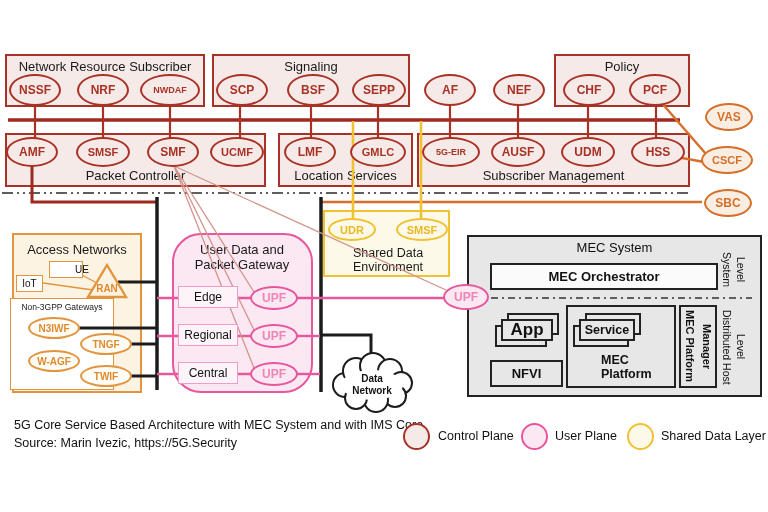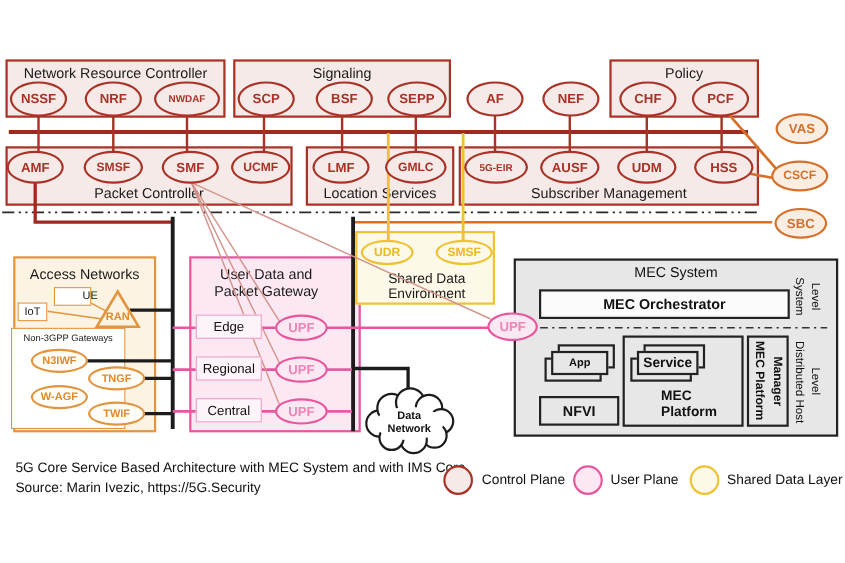--- a/index.html
+++ b/index.html
@@ -30,21 +30,21 @@
          display:flex;align-items:center;justify-content:center;text-align:center;color:#111;z-index:1;}
   .legend-c{position:absolute;box-sizing:border-box;width:27px;height:27px;border-radius:50%;border:2.5px solid;z-index:1;}
   .cap{position:absolute;color:#111;font-size:12.5px;z-index:1;}
 </style>
 </head>
 <body>
 
 <div id="canvas">
 
   <div class="gbox" style="left:5px;top:54px;width:200px;height:53px;">
-    <div class="gtitle" style="top:3px;">Network Resource Controller</div>
+    <div class="gtitle" style="top:3px;">Network Resource Subscriber</div>
   </div>
   <div class="gbox" style="left:212px;top:54px;width:198px;height:53px;">
     <div class="gtitle" style="top:3px;">Signaling</div>
   </div>
   <div class="gbox" style="left:554px;top:54px;width:136px;height:53px;">
     <div class="gtitle" style="top:3px;">Policy</div>
   </div>
   <div class="gbox" style="left:5px;top:133px;width:261px;height:54px;">
     <div class="gtitle" style="top:33px;">Packet Controller</div>
   </div>
@@ -55,36 +55,36 @@
     <div class="gtitle" style="top:33px;">Subscriber Management</div>
   </div>
 
   <div class="gbox" style="left:12px;top:233px;width:130px;height:160px;border-color:#E2953F;background:#FDF3E3;">
     <div class="gtitle" style="top:7px;">Access Networks</div>
   </div>
   <div class="gbox" style="left:10px;top:298px;width:104px;height:92px;border:1.5px solid #E2953F;background:#fff;">
     <div class="gtitle" style="top:3px;font-size:8.5px;">Non-3GPP Gateways</div>
   </div>
 
-  <div class="gbox" style="left:172px;top:233px;width:156px;height:160px;border-color:#E7579E;background:#FBE8F2;">
+  <div class="gbox" style="left:172px;top:233px;width:141px;height:160px;border-color:#E7579E;background:#FBE8F2;border-radius:29px;">
     <div class="gtitle" style="top:7px;left:13px;width:110px;line-height:15px;">User Data and Packet Gateway</div>
   </div>
 
   <div class="gbox" style="left:323px;top:210px;width:127px;height:67px;border-color:#EFC233;background:#FDF9E8;">
     <div class="gtitle" style="top:34px;left:13px;width:100px;font-size:12.5px;line-height:14px;">Shared Data Environment</div>
   </div>
 
   <div class="mecbox" style="left:467px;top:235px;width:295px;height:162px;"></div>
   <div class="lbl" style="left:467px;top:240px;width:295px;text-align:center;font-size:13px;z-index:1;">MEC System</div>
   <div class="mecin" style="left:490px;top:263px;width:228px;height:27px;background:#FBFBFB;font-size:13px;z-index:1;">MEC Orchestrator</div>
   <div class="vtext" style="left:718px;top:243px;width:32px;height:54px;font-size:10.5px;line-height:14px;">System Level</div>
 
   <div class="mecin" style="left:507px;top:313px;width:52px;height:22px;z-index:1;"></div>
   <div class="mecin" style="left:495px;top:325px;width:52px;height:22px;z-index:1;"></div>
-  <div class="mecin" style="left:501px;top:319px;width:52px;height:22px;font-size:10px;z-index:1;">App</div>
+  <div class="mecin" style="left:501px;top:319px;width:52px;height:22px;font-size:17px;z-index:1;">App</div>
   <div class="mecin" style="left:490px;top:360px;width:73px;height:27px;font-size:13px;z-index:1;">NFVI</div>
 
   <div class="mecin" style="left:566px;top:305px;width:110px;height:83px;align-items:flex-end;z-index:1;">
     <span style="font-size:12.5px;padding-bottom:5px;margin-left:33px;">MEC Platform</span>
   </div>
   <div class="mecin" style="left:585px;top:313px;width:56px;height:22px;z-index:1;"></div>
   <div class="mecin" style="left:573px;top:325px;width:56px;height:22px;z-index:1;"></div>
   <div class="mecin" style="left:579px;top:319px;width:56px;height:22px;font-size:12.5px;z-index:1;">Service</div>
   <div class="mecin" style="left:679px;top:305px;width:38px;height:83px;z-index:1;padding:0;">
     <div class="vtext" style="position:static;width:38px;height:83px;font-weight:bold;font-size:11px;line-height:17px;">MEC Platform Manager</div>

